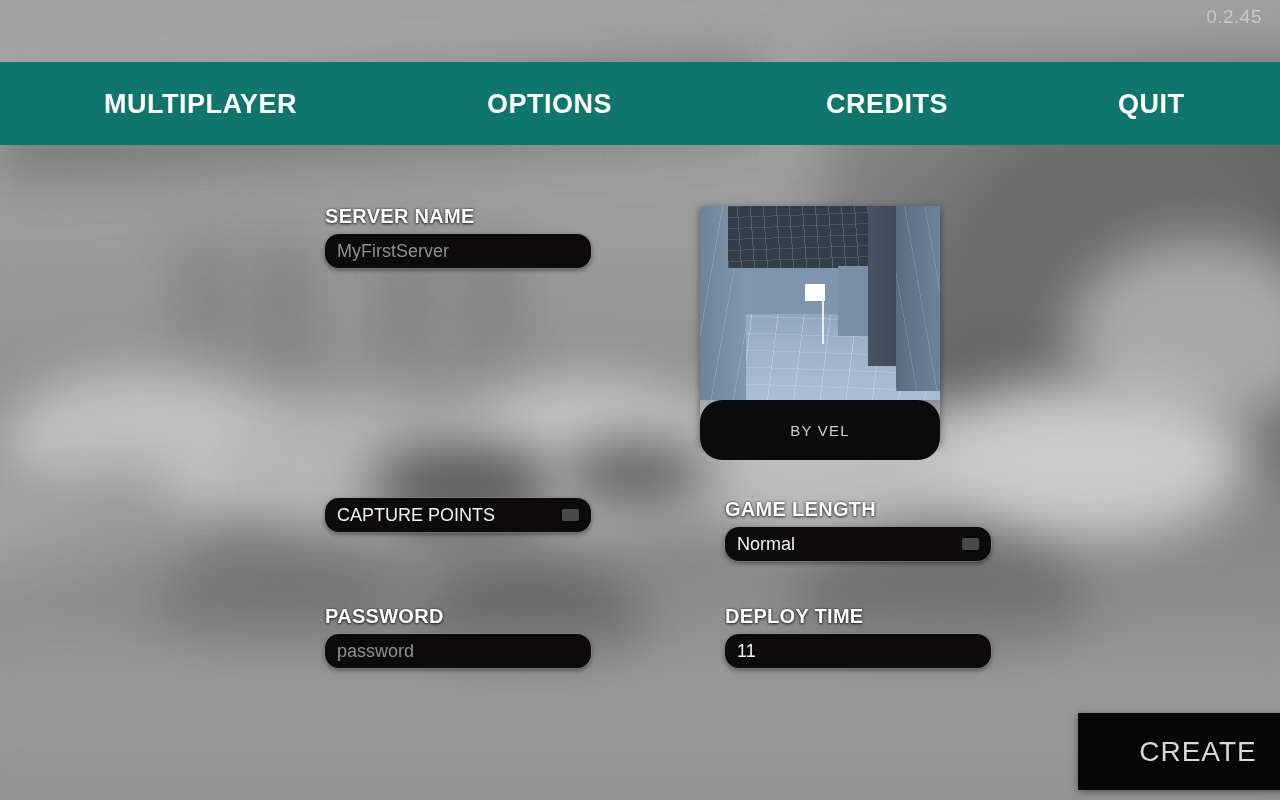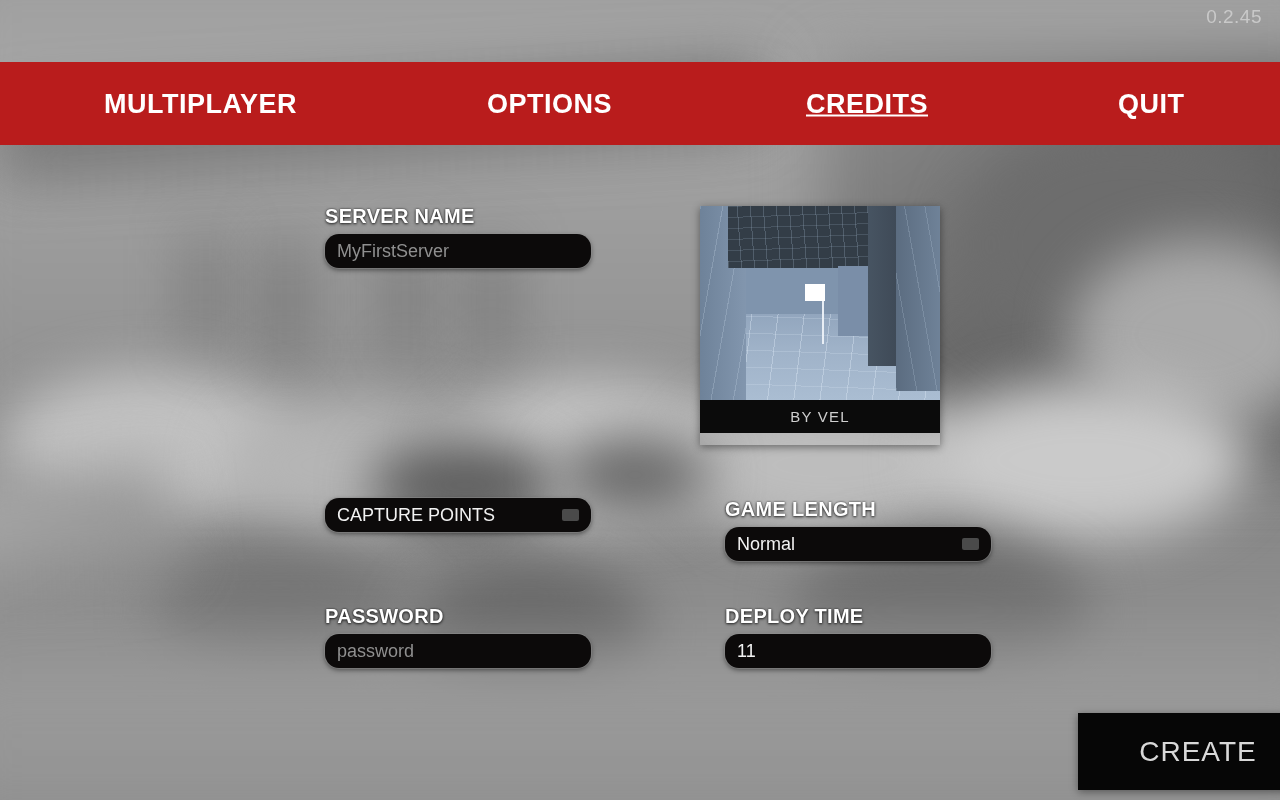--- a/index.html
+++ b/index.html
@@ -47,40 +47,40 @@
     font-family: "Liberation Sans", sans-serif;
   }
 
   
   #navbar {
     position: absolute;
     left: 0;
     top: 62px;
     width: 1280px;
     height: 83px;
-    background: #b91c1c;
+    background: #0f766e;
     display: flex;
     align-items: center;
   }
   .nav-item {
     position: absolute;
     top: 50%;
     transform: translateY(-50%);
     color: #ffffff;
     font-size: 27px;
     font-weight: bold;
     letter-spacing: 0.5px;
     font-family: "Liberation Sans", sans-serif;
     font-stretch: condensed;
     white-space: nowrap;
     cursor: pointer;
   }
   .nav-item.n0 { left: 104px; }
   .nav-item.n1 { left: 487px; }
-  .nav-item.n2 { left: 806px; text-decoration: underline; }
+  .nav-item.n2 { left: 826px; }
   .nav-item.n3 { left: 1118px; }
 
   
   .field-group { position: absolute; margin-left: 18px; }
   .field-label {
     color: #ffffff;
     font-size: 20px;
     font-weight: bold;
     letter-spacing: 0.3px;
     font-family: "Liberation Sans", sans-serif;
@@ -145,29 +145,30 @@
     height: 194px;
     overflow: hidden;
     background: #5c7085;
     cursor: pointer;
   }
   
   .mp { position: absolute; }
 
   #map-caption {
     width: 240px;
-    height: 33px;
+    height: 60px;
     background: #0b0b0b;
     color: #cfcfcf;
     font-size: 15px;
     letter-spacing: 1.2px;
     font-family: "Liberation Sans", sans-serif;
     display: flex;
     align-items: center;
     justify-content: center;
+    border-radius: 22px;
   }
 
   
   #create-button {
     position: absolute;
     left: 1078px;
     top: 713px;
     width: 240px;
     height: 77px;
     background: #060606;

